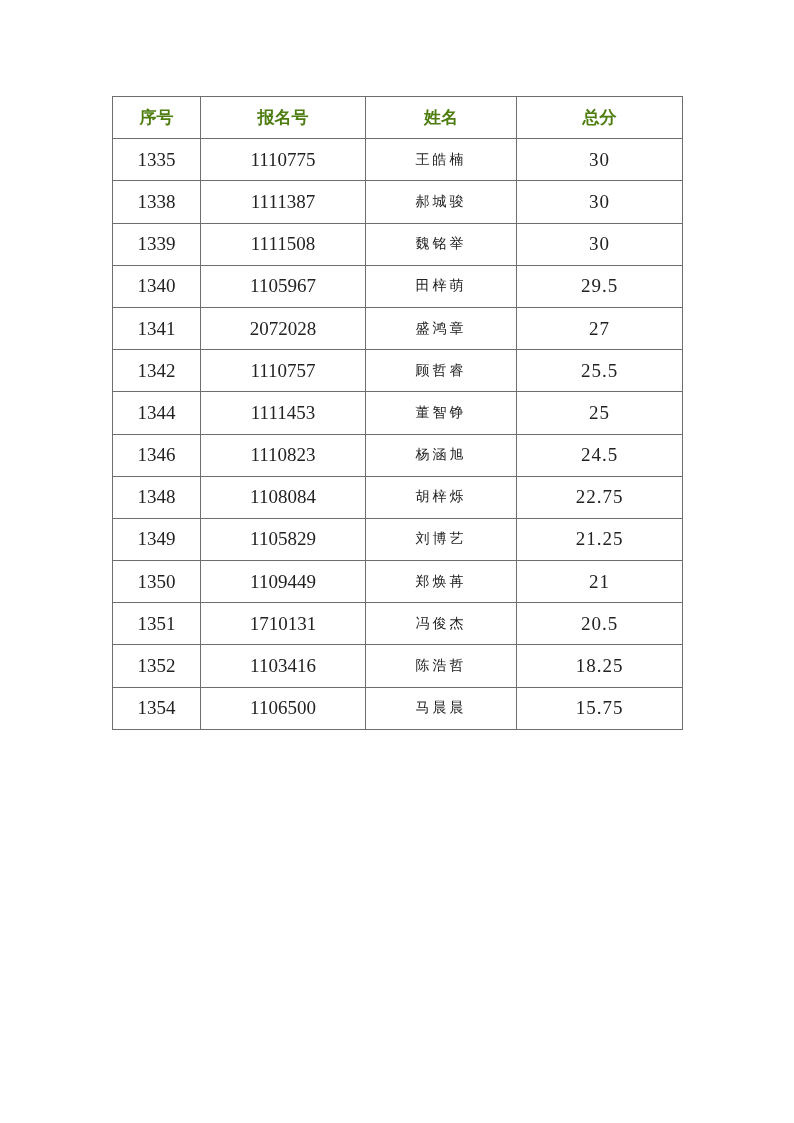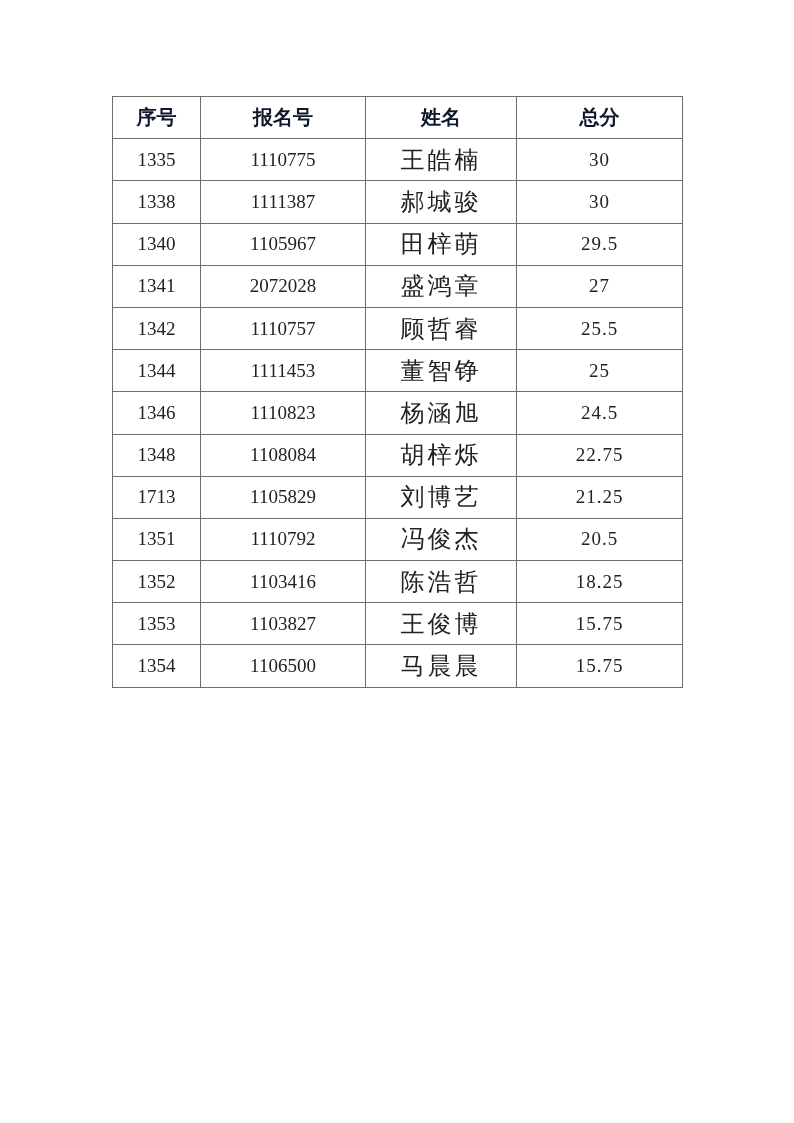--- a/index.html
+++ b/index.html
@@ -39,31 +39,31 @@
       border: 1px solid #6e6e6e;
       text-align: center;
       vertical-align: middle;
       padding: 0;
       height: 41.2px;
       white-space: nowrap;
     }
     table.score-table th {
       font-family: Liberation Serif, serif;
       font-weight: bold;
-      font-size: 20px;
-      color: #0f172a;
+      font-size: 17px;
+      color: #4d7c0f;
     }
     table.score-table td {
       font-family: "Liberation Serif", "DejaVu Serif", serif;
       font-size: 19px;
       color: #222222;
     }
     table.score-table td.name {
       font-family: Liberation Serif, serif;
-      font-size: 24px;
+      font-size: 14px;
       letter-spacing: 3px;
     }
     table.score-table td.score {
       letter-spacing: 1px;
     }
   </style>
 </head>
 <body>
 
 <div class="page">
@@ -89,20 +89,26 @@
           <td class="name">王皓楠</td>
           <td class="score">30</td>
         </tr>
         <tr>
           <td>1338</td>
           <td>1111387</td>
           <td class="name">郝城骏</td>
           <td class="score">30</td>
         </tr>
         <tr>
+          <td>1339</td>
+          <td>1111508</td>
+          <td class="name">魏铭举</td>
+          <td class="score">30</td>
+        </tr>
+        <tr>
           <td>1340</td>
           <td>1105967</td>
           <td class="name">田梓萌</td>
           <td class="score">29.5</td>
         </tr>
         <tr>
           <td>1341</td>
           <td>2072028</td>
           <td class="name">盛鸿章</td>
           <td class="score">27</td>
@@ -125,42 +131,42 @@
           <td class="name">杨涵旭</td>
           <td class="score">24.5</td>
         </tr>
         <tr>
           <td>1348</td>
           <td>1108084</td>
           <td class="name">胡梓烁</td>
           <td class="score">22.75</td>
         </tr>
         <tr>
-          <td>1713</td>
+          <td>1349</td>
           <td>1105829</td>
           <td class="name">刘博艺</td>
           <td class="score">21.25</td>
         </tr>
         <tr>
+          <td>1350</td>
+          <td>1109449</td>
+          <td class="name">郑焕苒</td>
+          <td class="score">21</td>
+        </tr>
+        <tr>
           <td>1351</td>
-          <td>1110792</td>
+          <td>1710131</td>
           <td class="name">冯俊杰</td>
           <td class="score">20.5</td>
         </tr>
         <tr>
           <td>1352</td>
           <td>1103416</td>
           <td class="name">陈浩哲</td>
           <td class="score">18.25</td>
-        </tr>
-        <tr>
-          <td>1353</td>
-          <td>1103827</td>
-          <td class="name">王俊博</td>
-          <td class="score">15.75</td>
         </tr>
         <tr>
           <td>1354</td>
           <td>1106500</td>
           <td class="name">马晨晨</td>
           <td class="score">15.75</td>
         </tr>
       </tbody>
   </table>
 </div>

